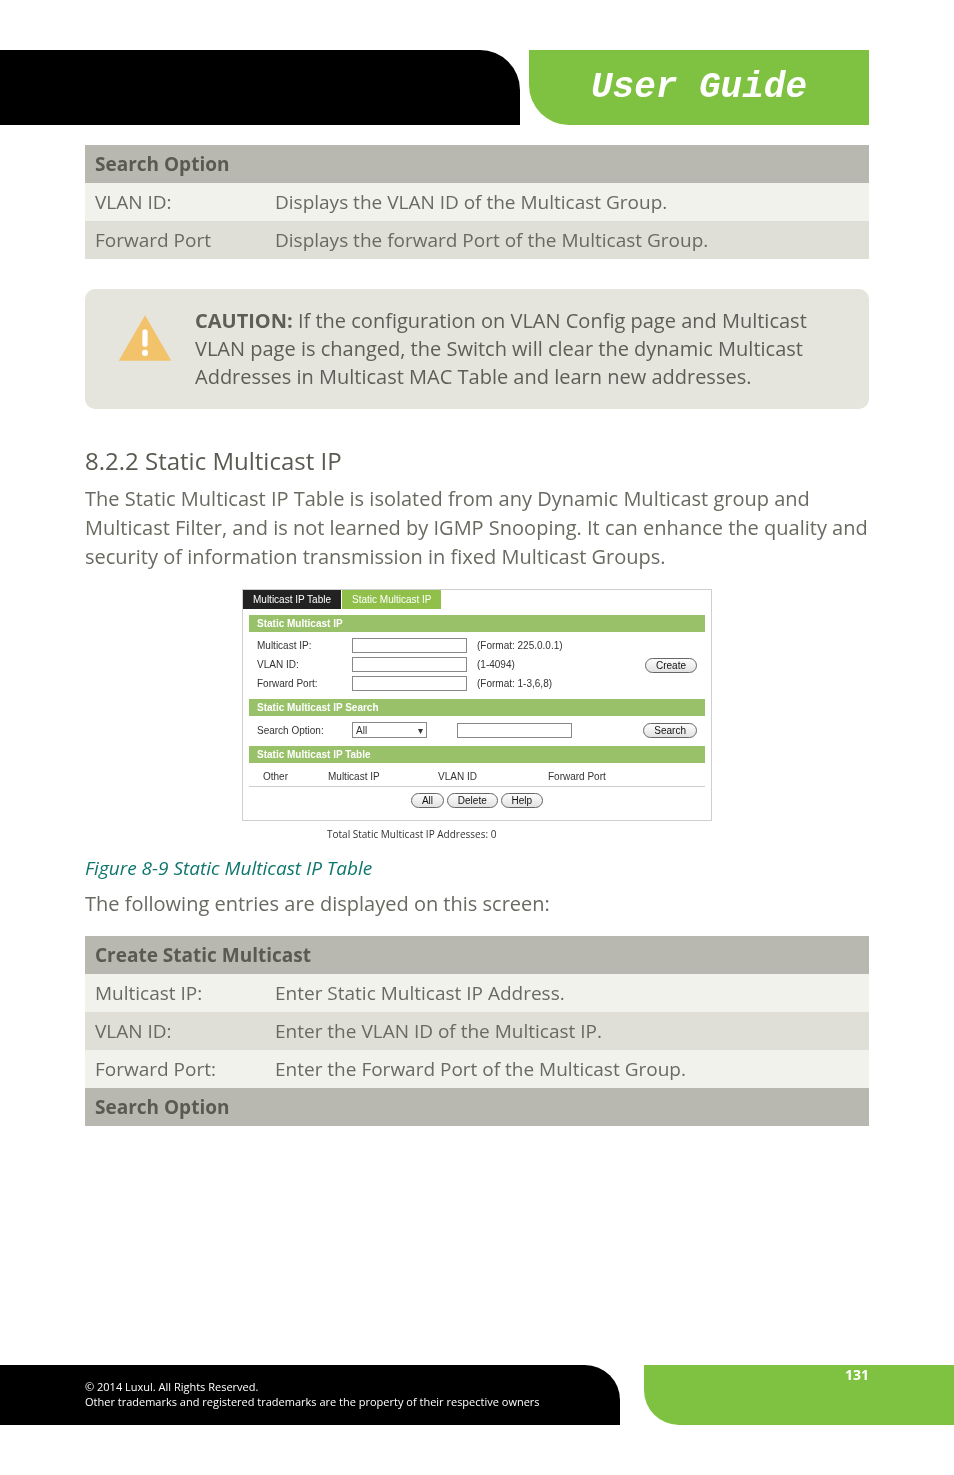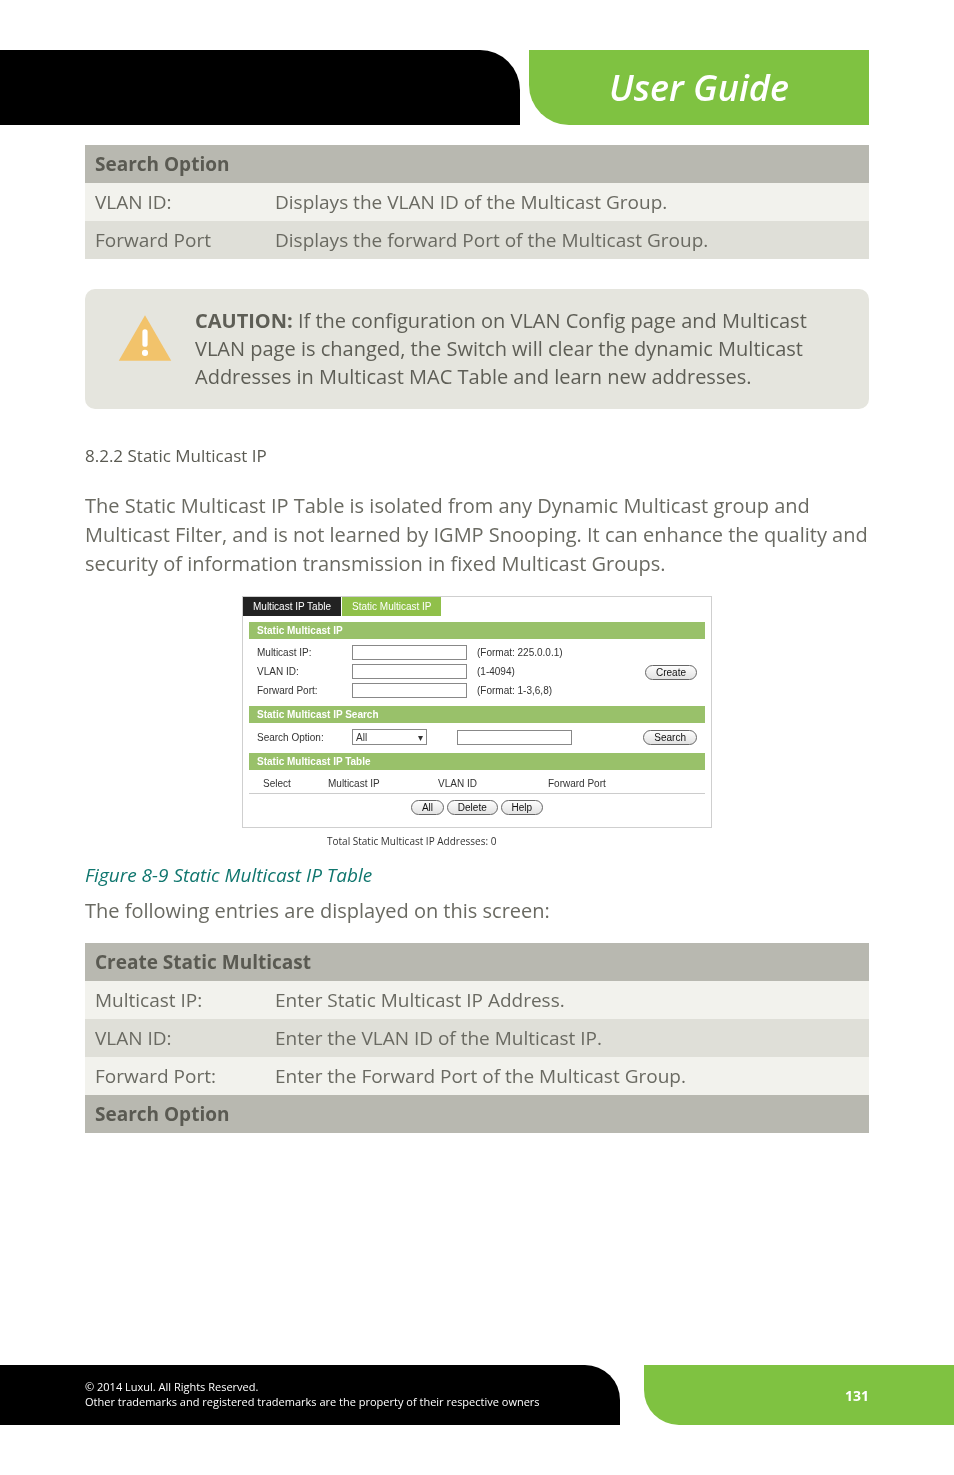--- a/index.html
+++ b/index.html
@@ -37,20 +37,21 @@
     border-bottom-left-radius: 40px;
     display: flex;
     align-items: center;
     justify-content: center;
   }
   .green-band span {
     color: #fff;
     font-style: italic;
     font-weight: 600;
     font-size: 36px;
+    font-family: Liberation Mono, monospace;
   }
   .content {
     padding: 0 85px;
   }
   table.opt-table {
     width: 100%;
     border-collapse: collapse;
     font-size: 19px;
     margin-bottom: 30px;
   }
@@ -84,24 +85,24 @@
   .caution-icon {
     position: absolute;
     left: 32px;
     top: 24px;
     width: 56px;
     height: 50px;
   }
   .caution-box b { font-weight: 700; }
 
   h3.section-head {
-    font-size: 17px;
+    font-size: 24px;
     font-weight: 400;
     color: #5a5a52;
-    margin-bottom: 24px;
+    margin-bottom: 7px;
   }
   p.body-text {
     font-size: 20px;
     line-height: 1.45;
     color: #6a6a62;
     margin-bottom: 18px;
   }
   p.body-text b { font-weight: 700; color: #5a5a52; }
 
   .figure-wrap { text-align: center; margin: 10px 0 14px; }
@@ -195,21 +196,20 @@
   .footer-green {
     position: absolute;
     right: 0;
     bottom: 0;
     height: 60px;
     width: 310px;
     background: #7fc241;
     border-bottom-left-radius: 35px;
     color: #fff;
     display: flex;
-    align-items: center;
     justify-content: flex-end;
     padding-right: 85px;
     font-weight: 700;
     font-size: 14px;
   }
 </style>
 </head>
 <body>
 
 <div class="header-band">
@@ -281,21 +281,21 @@
         <span class="fb-select">
           <span>All</span>
           <span>▾</span>
         </span>
         <input class="fb-input" style="margin-left: 30px;">
         <span class="fb-btn" style="margin-left:auto;">Search</span>
       </div>
 
       <div class="fb-section-title">Static Multicast IP Table</div>
       <div class="fb-table-head">
-        <span>Select</span>
+        <span>Other</span>
         <span>Multicast IP</span>
         <span>VLAN ID</span>
         <span>Forward Port</span>
       </div>
       <div class="fb-btn-row">
         <span class="fb-btn">All</span>
         <span class="fb-btn">Delete</span>
         <span class="fb-btn">Help</span>
       </div>
     </div>

